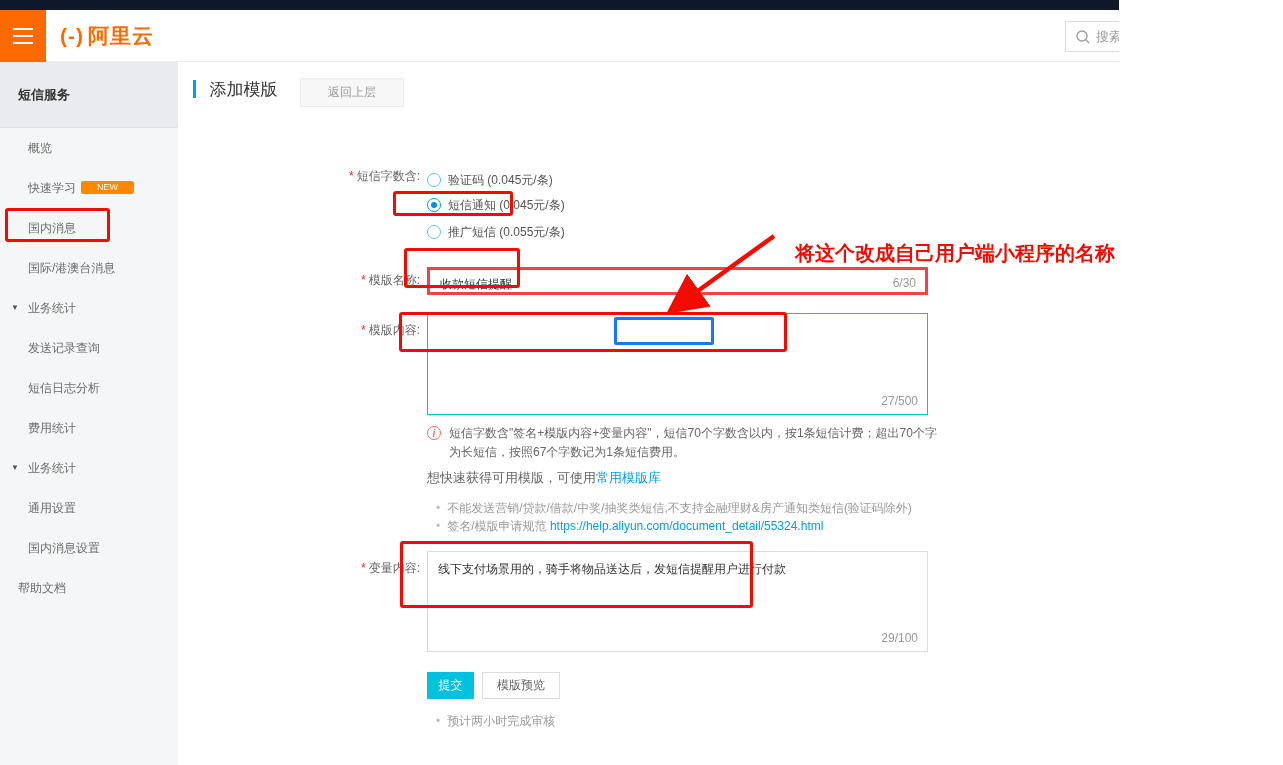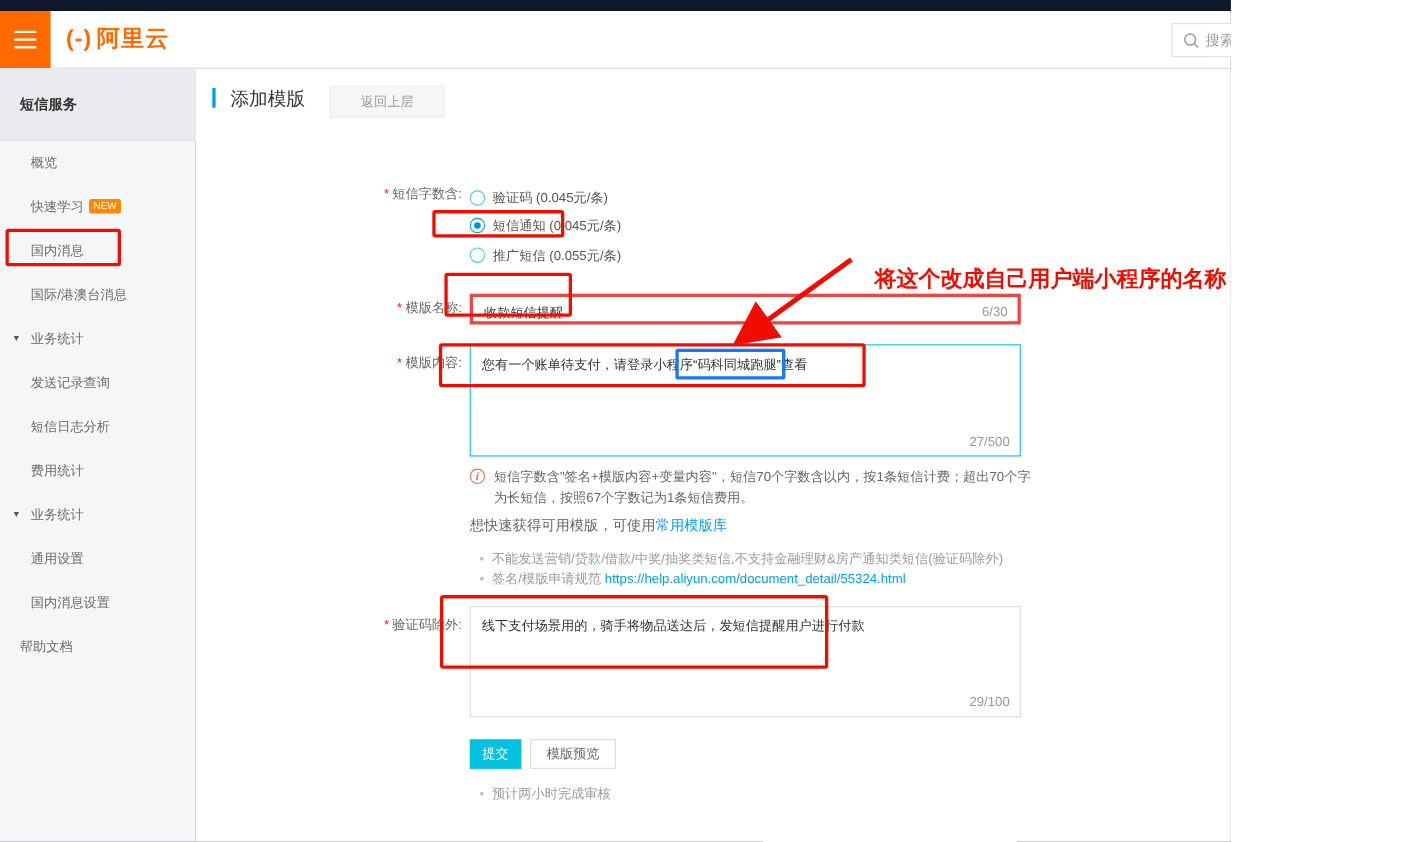--- a/index.html
+++ b/index.html
@@ -26,21 +26,21 @@
 
   
   .sidebar { position:absolute; left:0; top:62px; width:178px; height:703px; background:#f5f6f7; }
   .side-header { height:66px; line-height:66px; padding-left:18px; background:#e9ebee;
     border-bottom:1px solid #dfe1e4; font-size:13px; font-weight:bold; color:#333; }
   .side-item { position:relative; height:40px; line-height:40px; padding-left:28px;
     font-size:12px; color:#6b6b6b; cursor:pointer; }
   .side-item.root { padding-left:18px; }
   .side-item .caret { position:absolute; left:11px; top:0; font-size:8px; color:#555; }
   .badge-new { display:inline-block; margin-left:5px; background:#ff8800; color:#fff;
-    font-size:9px; line-height:13px; padding:0 4px; border-radius:2px; vertical-align:2px; }
+    font-size:9px; line-height:13px; padding:0 16px; border-radius:2px; vertical-align:2px; }
 
   
   .main { position:absolute; left:178px; top:62px; width:1105px; height:703px; background:#fff; }
   .title-wrap { position:absolute; left:15px; top:16px; height:26px; }
   .title-bar { display:inline-block; width:3px; height:18px; background:#00a0e9; vertical-align:-3px; margin-right:9px; }
   .page-title { font-size:17px; color:#333; }
   .back-btn { position:absolute; left:122px; top:16px; padding:5px 27px; background:#f7f7f7;
     border:1px solid #ececec; color:#9a9a9a; font-size:12px; cursor:pointer; font-family:inherit; }
 
   .flabel { position:absolute; left:0; width:242px; text-align:right; font-size:12px; color:#666; }
@@ -138,33 +138,32 @@
     <div class="radio-row" style="top:160px;"><span class="radio"></span><span>推广短信 (0.055元/条)</span></div>
 
     <div class="flabel" style="top:210px;"><span class="req">*</span><span>模版名称:</span></div>
     <div class="input-box" style="top:205px;">
       <span class="val">收款短信提醒</span>
       <span class="counter">6/30</span>
     </div>
 
     <div class="flabel" style="top:260px;"><span class="req">*</span><span>模版内容:</span></div>
     <div class="ta ta-content" style="top:251px;">
-      <span class="val">您有一个账单待支付，请登录小程序“码科同城跑腿”查看</span>
       <span class="counter">27/500</span>
     </div>
 
     <div class="info-block">
       <span class="info-icon">i</span>
       <span class="info-text">短信字数含"签名+模版内容+变量内容"，短信70个字数含以内，按1条短信计费；超出70个字为长短信，按照67个字数记为1条短信费用。</span>
     </div>
     <div class="tip-line"><span>想快速获得可用模版，可使用</span><a class="link">常用模版库</a></div>
     <div class="note-line" style="top:437px;"><span class="bullet">•</span><span>不能发送营销/贷款/借款/中奖/抽奖类短信,不支持金融理财&amp;房产通知类短信(验证码除外)</span></div>
     <div class="note-line" style="top:455px;"><span class="bullet">•</span><span>签名/模版申请规范 </span><a class="link">https://help.aliyun.com/document_detail/55324.html</a></div>
 
-    <div class="flabel" style="top:498px;"><span class="req">*</span><span>验证码除外:</span></div>
+    <div class="flabel" style="top:498px;"><span class="req">*</span><span>变量内容:</span></div>
     <div class="ta ta-apply" style="top:489px;">
       <span class="val">线下支付场景用的，骑手将物品送达后，发短信提醒用户进行付款</span>
       <span class="counter">29/100</span>
     </div>
 
     <button class="btn-submit">提交</button>
     <button class="btn-preview">模版预览</button>
 
     <div class="note-line" style="top:650px;"><span class="bullet">•</span><span>预计两小时完成审核</span></div>
   </div>

